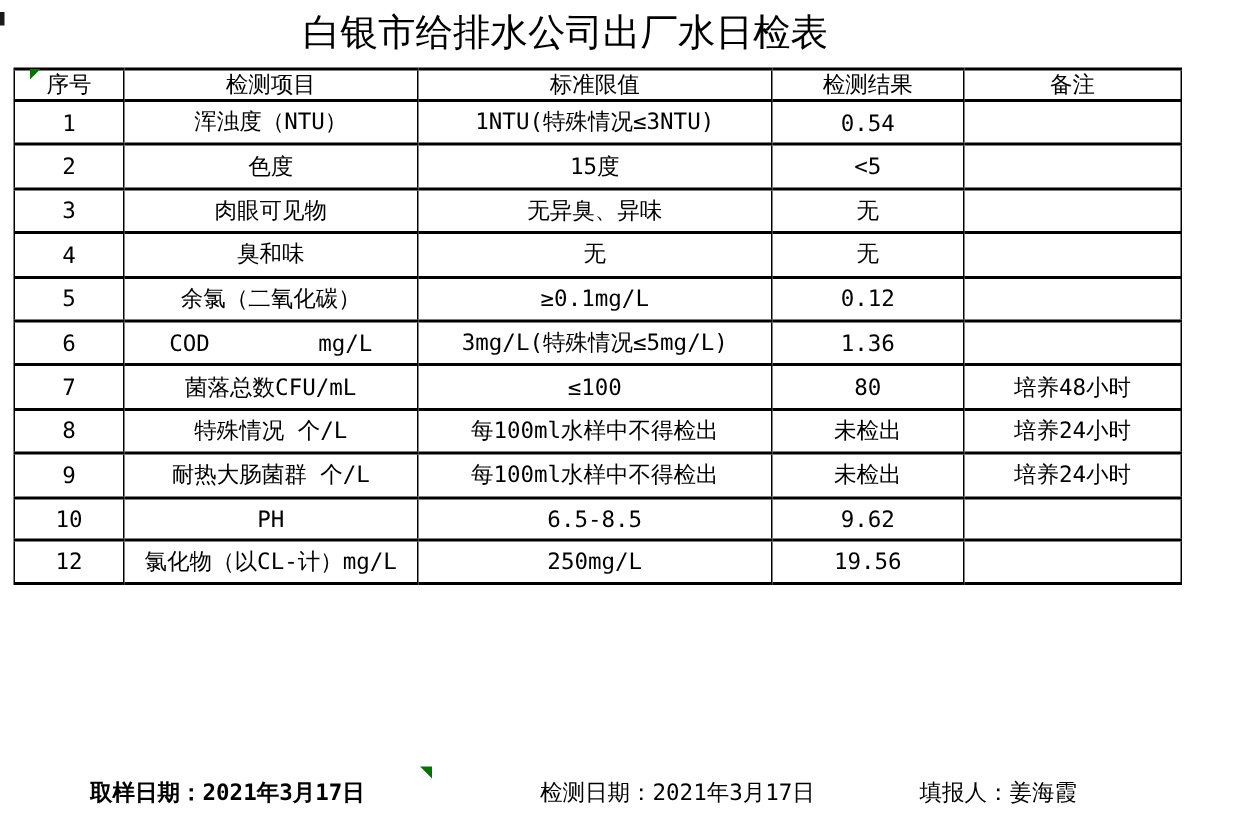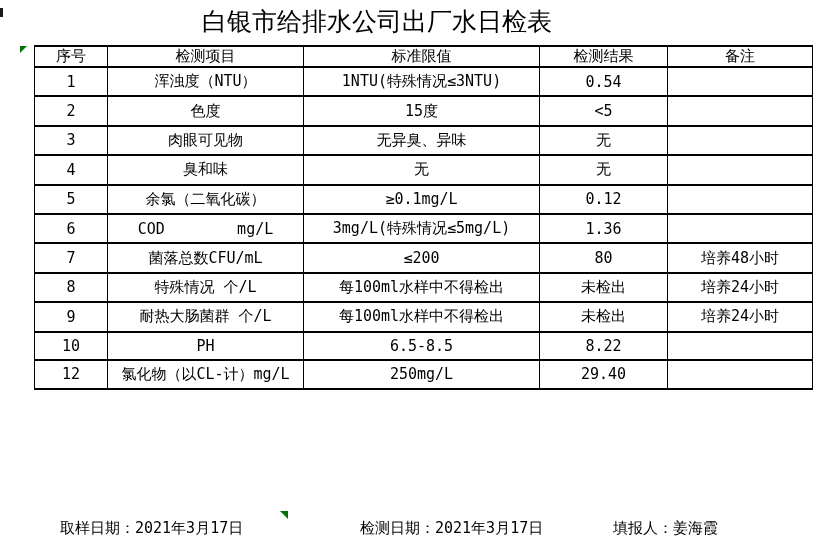--- a/index.html
+++ b/index.html
@@ -13,21 +13,21 @@
   }
   .page-title{
     position:absolute;top:5px;left:0;width:754px;
     text-align:center;
     font-size:25px;
     font-weight:400;
     letter-spacing:0px;
     white-space:pre;
   }
   table.inspection{
-    position:absolute;left:34px;top:45px;
+    position:absolute;left:9px;top:45px;
     width:778px;height:345px;
     border-collapse:collapse;
     table-layout:fixed;
   }
   table.inspection th,
   table.inspection td{
     border:1px solid #000;
     border-top-width:2px;
     border-bottom-width:2px;
     font-size:15px;
@@ -52,21 +52,21 @@
     left:280px;top:511px;
     border-top:8px solid #067206;
     border-left:8px solid transparent;
   }
   .footer-item{
     position:absolute;
     top:519px;
     font-size:15px;
     white-space:pre;
   }
-  .footer-item.f1{left:60px;}
+  .footer-item.f1{left:60px;font-weight:bold;}
   .footer-item.f2{left:360px;}
   .footer-item.f3{left:613px;}
   .edge-artifact{
     position:absolute;left:0;top:8px;
     width:3px;height:9px;background:#1a1a1a;
   }
 </style>
 </head>
 <body>
 
@@ -130,21 +130,21 @@
       <tr>
         <td>6</td>
         <td>COD        mg/L</td>
         <td>3mg/L(特殊情况≤5mg/L)</td>
         <td>1.36</td>
         <td></td>
       </tr>
       <tr>
         <td>7</td>
         <td>菌落总数CFU/mL</td>
-        <td>≤200</td>
+        <td>≤100</td>
         <td>80</td>
         <td>培养48小时</td>
       </tr>
       <tr>
         <td>8</td>
         <td>特殊情况 个/L</td>
         <td>每100ml水样中不得检出</td>
         <td>未检出</td>
         <td>培养24小时</td>
       </tr>
@@ -152,28 +152,28 @@
         <td>9</td>
         <td>耐热大肠菌群 个/L</td>
         <td>每100ml水样中不得检出</td>
         <td>未检出</td>
         <td>培养24小时</td>
       </tr>
       <tr>
         <td>10</td>
         <td>PH</td>
         <td>6.5-8.5</td>
-        <td>8.22</td>
+        <td>9.62</td>
         <td></td>
       </tr>
       <tr>
         <td>12</td>
         <td>氯化物（以CL-计）mg/L</td>
         <td>250mg/L</td>
-        <td>29.40</td>
+        <td>19.56</td>
         <td></td>
       </tr>
     </tbody>
 </table>
 
 <div class="marker tl"></div>
 <div class="marker bm"></div>
 
 <div class="footer-item f1">取样日期：2021年3月17日</div>
 <div class="footer-item f2">检测日期：2021年3月17日</div>

